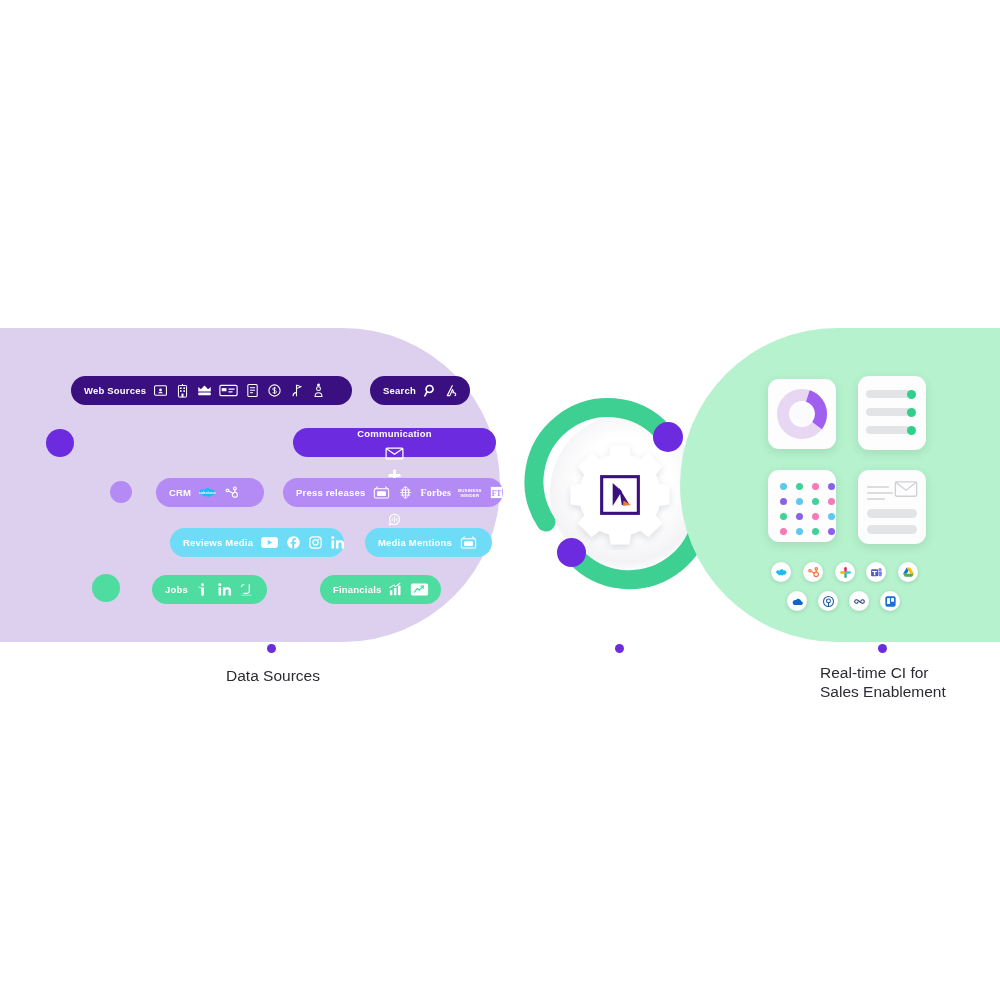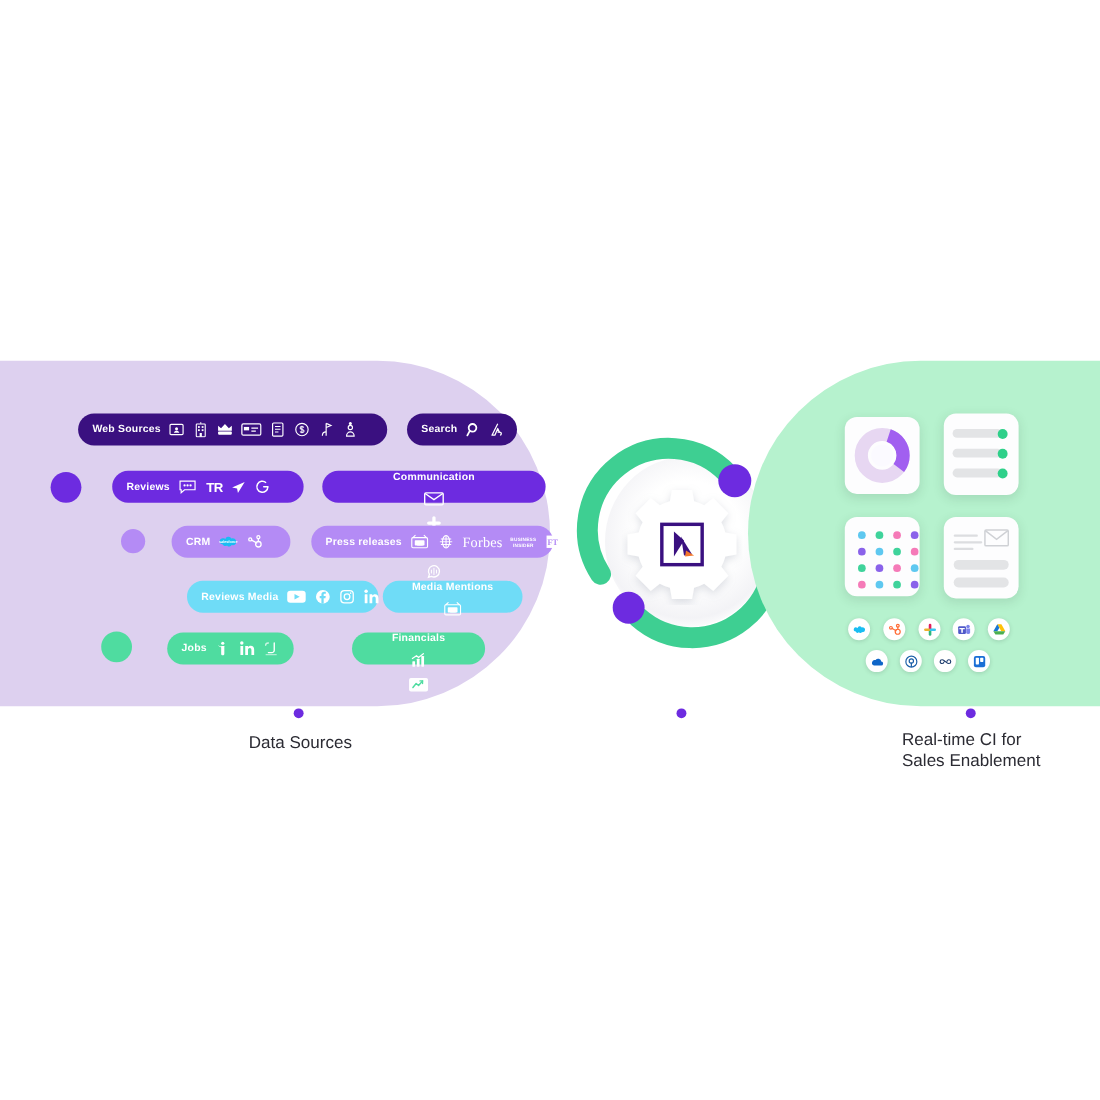--- a/index.html
+++ b/index.html
@@ -154,43 +154,20 @@
         </svg>
       </span>
     <span class="ico">
         <svg viewBox="0 0 24 24" fill="none" stroke="#fff" stroke-width="1.8">
           <path d="M12 3.5 3.6 20.2h4.2L12 10.4l2.3 5.2h-2.6" stroke-linejoin="round"></path>
           <path d="M14 15.6c2 0 3.2 1.3 3.2 2.6 0 1.2-.8 2-2 2"></path>
         </svg>
       </span>
   </div>
 
-  <div class="pill c-purple" style="left:102px;top:428px;width:174px;">
-    <span class="lbl">Reviews</span>
-    <span class="ico ico-wide">
-        <svg viewBox="0 0 26 22" fill="none" stroke="#fff" stroke-width="1.6">
-          <path d="M3 3.5h20v11.5H9l-4.5 4v-4H3z"></path>
-          <circle cx="9" cy="9.2" r="1.5" fill="#fff" stroke="none"></circle>
-          <circle cx="13" cy="9.2" r="1.5" fill="#fff" stroke="none"></circle>
-          <circle cx="17" cy="9.2" r="1.5" fill="#fff" stroke="none"></circle>
-        </svg>
-      </span>
-    <span class="badge" style="color:#fff;font-size:12px;letter-spacing:-.5px;font-family:'Liberation Sans',sans-serif;">TR</span>
-    <span class="ico">
-        <svg viewBox="0 0 24 24" fill="#fff">
-          <path d="M21.5 5 3.2 13.2l7.2 1.3 1.3 6.5z"></path>
-        </svg>
-      </span>
-    <span class="ico">
-        <svg viewBox="0 0 24 24" fill="none" stroke="#fff" stroke-width="2.2">
-          <path d="M20 12a8 8 0 1 1-2.6-5.9"></path>
-          <path d="M20 12h-6" stroke-linecap="round"></path>
-        </svg>
-      </span>
-  </div>
 
   <div class="pill c-purple" style="left:293px;top:428px;width:203px;flex-direction:column;">
     <span class="lbl">Communication</span>
     <span class="ico ico-wide">
         <svg viewBox="0 0 26 20" fill="none" stroke="#fff" stroke-width="1.7">
           <rect x="1.5" y="2.5" width="23" height="15" rx="1.4"></rect>
           <path d="M2 3.4 13 11 24 3.4"></path>
         </svg>
       </span>
     <span class="ico">
@@ -244,21 +221,21 @@
           <text x="13" y="14.8" font-size="5.6" fill="#b48bf5" text-anchor="middle" font-family="Liberation Sans, sans-serif" font-weight="800">G2</text>
         </svg>
       </span>
     <span class="ico">
         <svg viewBox="0 0 24 24" fill="none" stroke="#fff" stroke-width="1.6">
           <ellipse cx="12" cy="12" rx="5.2" ry="9"></ellipse>
           <path d="M12 3v18M4.5 8h15M4.5 16h15"></path>
           <path d="M3 12h18" stroke-width="1.3"></path>
         </svg>
       </span>
-    <span class="badge" style="color:#fff;font-size:13px;font-family:'Liberation Serif',serif;font-weight:400;letter-spacing:.2px;">Forbes</span>
+    <span class="badge" style="color:#fff;font-size:10px;font-family:'Liberation Serif',serif;font-weight:700;letter-spacing:.2px;">Forbes</span>
     <span class="badge" style="color:#fff;font-size:4.3px;font-weight:800;line-height:5px;width:30px;text-align:center;letter-spacing:.2px;">BUSINESS INSIDER</span>
     <span class="ico">
         <svg viewBox="0 0 24 24">
           <rect x="3" y="3" width="18" height="18" fill="#fff"></rect>
           <text x="12" y="17" font-size="12" fill="#b48bf5" text-anchor="middle" font-family="Liberation Serif, serif" font-weight="700">FT</text>
         </svg>
       </span>
   </div>
 
   <div class="pill c-cyan" style="left:170px;top:528px;width:174px;">
@@ -284,21 +261,21 @@
       </span>
     <span class="ico">
         <svg viewBox="0 0 24 24" fill="#fff">
           <rect x="2.5" y="8.5" width="4" height="13" rx=".5"></rect>
           <circle cx="4.5" cy="4" r="2.5"></circle>
           <path d="M9.5 8.5h4v1.9c.8-1.4 2.3-2.2 4-2.2 3.2 0 5 2 5 5.6v7.7h-4v-7c0-1.9-.8-3-2.4-3-1.5 0-2.6 1.1-2.6 3v7h-4z"></path>
         </svg>
       </span>
   </div>
 
-  <div class="pill c-cyan" style="left:348px;top:528px;width:127px;flex-direction:column;">
+  <div class="pill c-cyan" style="left:365px;top:528px;width:127px;">
     <span class="lbl">Media Mentions</span>
     <span class="ico ico-wide">
         <svg viewBox="0 0 26 22" fill="none" stroke="#fff" stroke-width="1.5">
           <path d="M4 5.5 7 2.6M22 5.5 19 2.6" stroke-linecap="round"></path>
           <rect x="2.5" y="5.5" width="21" height="13.5" rx="1.6"></rect>
           <rect x="6.5" y="9" width="13" height="7" rx="1" fill="#fff" stroke="none"></rect>
           <text x="13" y="14.8" font-size="5.6" fill="#6fdcf7" text-anchor="middle" font-family="Liberation Sans, sans-serif" font-weight="800">G2</text>
         </svg>
       </span>
   </div>
@@ -321,21 +298,21 @@
       </span>
     <span class="ico">
         <svg viewBox="0 0 24 24" fill="none" stroke="#fff" stroke-width="2">
           <path d="M16.5 4v10.5a3.5 3.5 0 0 1-3.5 3.5H8" stroke-linecap="round"></path>
           <path d="M8 4h-.5A3.5 3.5 0 0 0 4 7.5" stroke-linecap="round" opacity=".7"></path>
           <path d="M4 21h16" stroke-width="1.6" opacity=".55"></path>
         </svg>
       </span>
   </div>
 
-  <div class="pill c-green" style="left:320px;top:575px;width:121px;flex-direction:column;">
+  <div class="pill c-green" style="left:320px;top:575px;width:121px;">
     <span class="lbl">Financials</span>
     <span class="ico">
         <svg viewBox="0 0 24 24" fill="#fff">
           <rect x="3" y="13" width="4" height="8" rx=".7"></rect>
           <rect x="9.5" y="9.5" width="4" height="11.5" rx=".7"></rect>
           <rect x="16" y="5.5" width="4" height="15.5" rx=".7"></rect>
           <path d="M3 9 9 5l3 2.4 7-5.4" fill="none" stroke="#fff" stroke-width="1.8" stroke-linecap="round"></path>
         </svg>
       </span>
     <span class="ico ico-wide">

